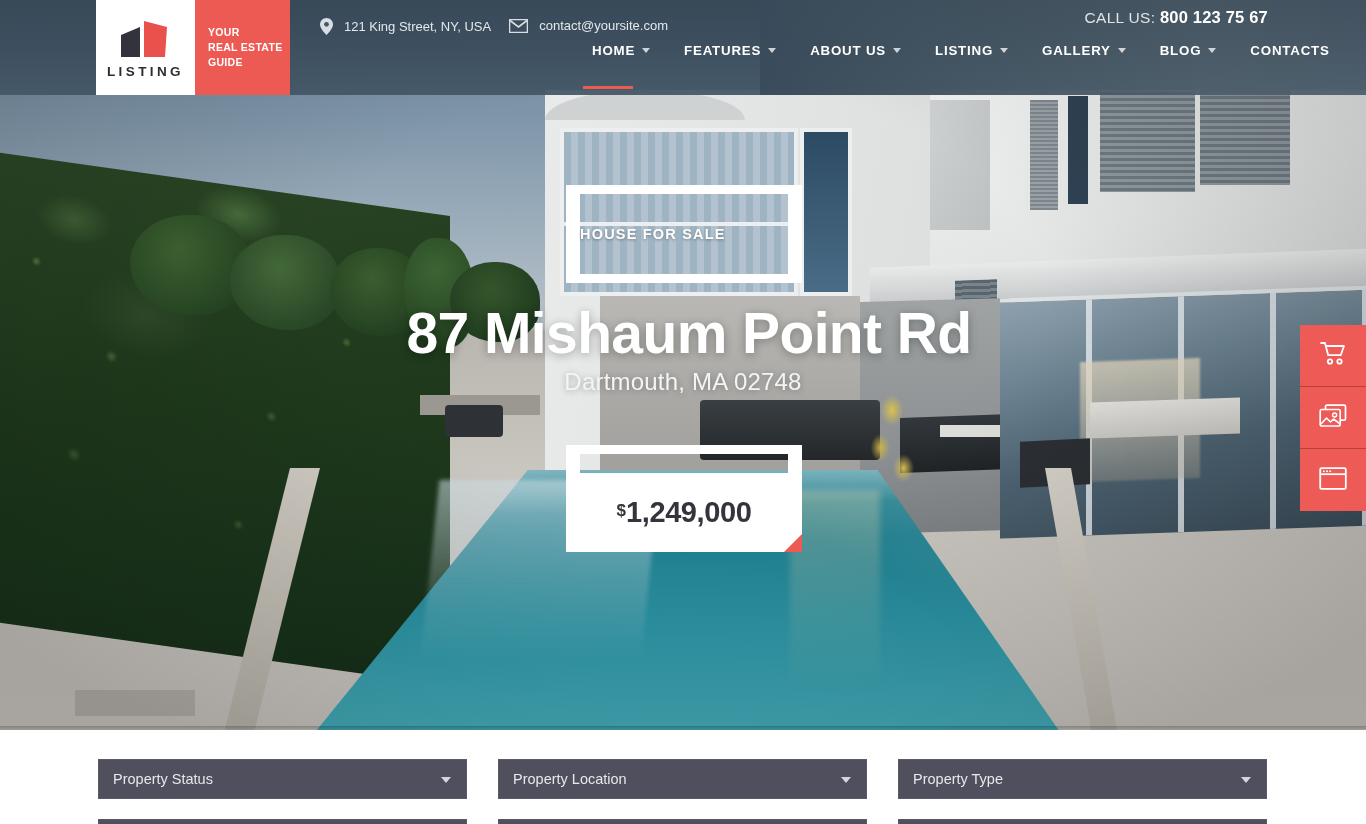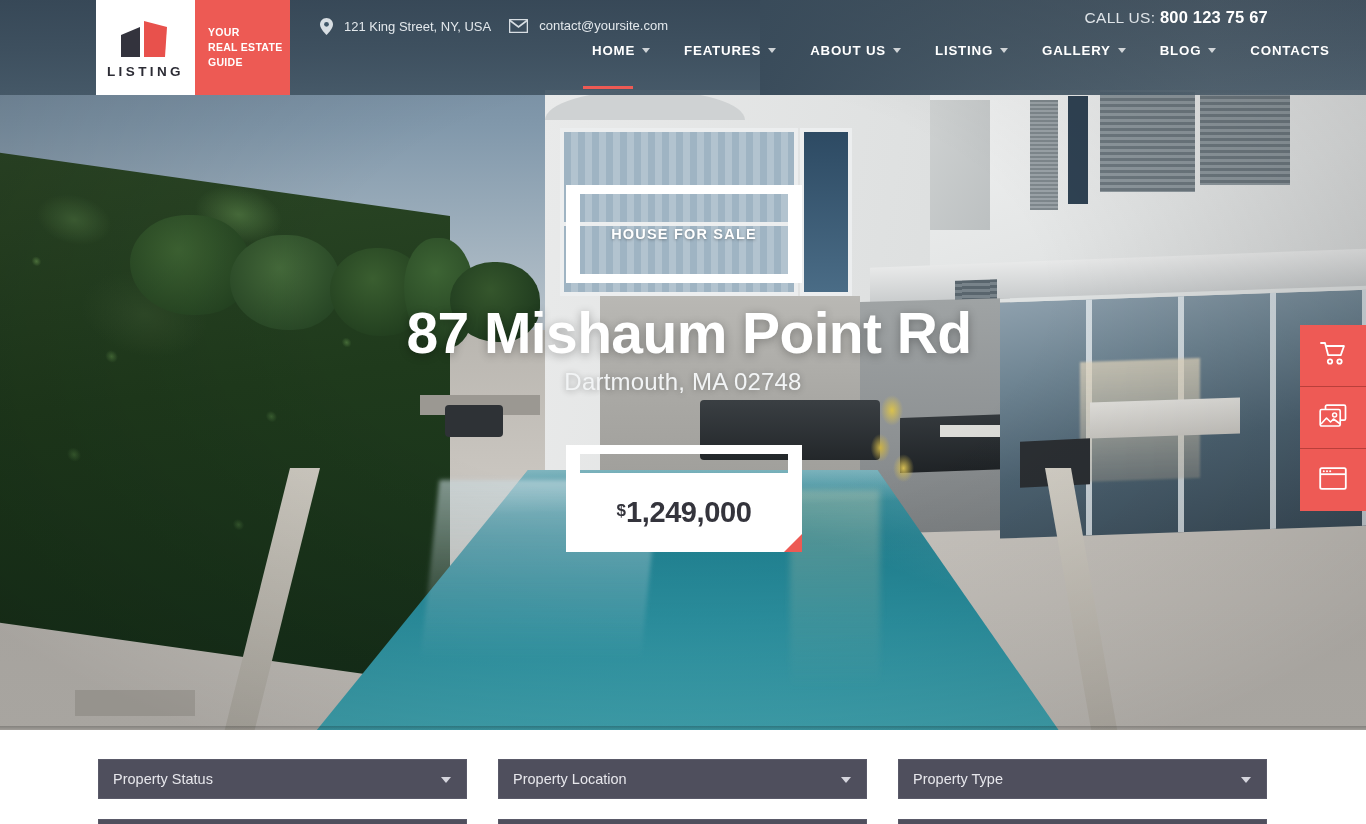--- a/index.html
+++ b/index.html
@@ -278,21 +278,21 @@
     position:absolute; left:583px; top:86px; width:50px; height:3px; background:#ed5a54; z-index:5;
   }
 
   
   .hero-content {
     position:absolute; left:0; top:95px; width:1366px; height:635px; z-index:20;
   }
   .badge-frame {
     position:absolute; left:566px; top:90px; width:236px; height:98px;
     border-left:14px solid #ffffff; border-right:14px solid #ffffff;
-    display:flex; align-items:center; justify-content:center;
+    display:flex; align-items:center; 
   }
   .badge-frame::before {
     content:""; position:absolute; left:-14px; right:-14px; top:0; height:9px; background:#ffffff;
   }
   .badge-frame::after {
     content:""; position:absolute; left:-14px; right:-14px; bottom:0; height:9px; background:#ffffff;
   }
   .badge-text {
     color:#ffffff; font-size:14.5px; font-weight:700; letter-spacing:1.2px; text-transform:uppercase;
     text-shadow: 0 1px 3px rgba(0,0,0,.35); position:relative; z-index:2;

